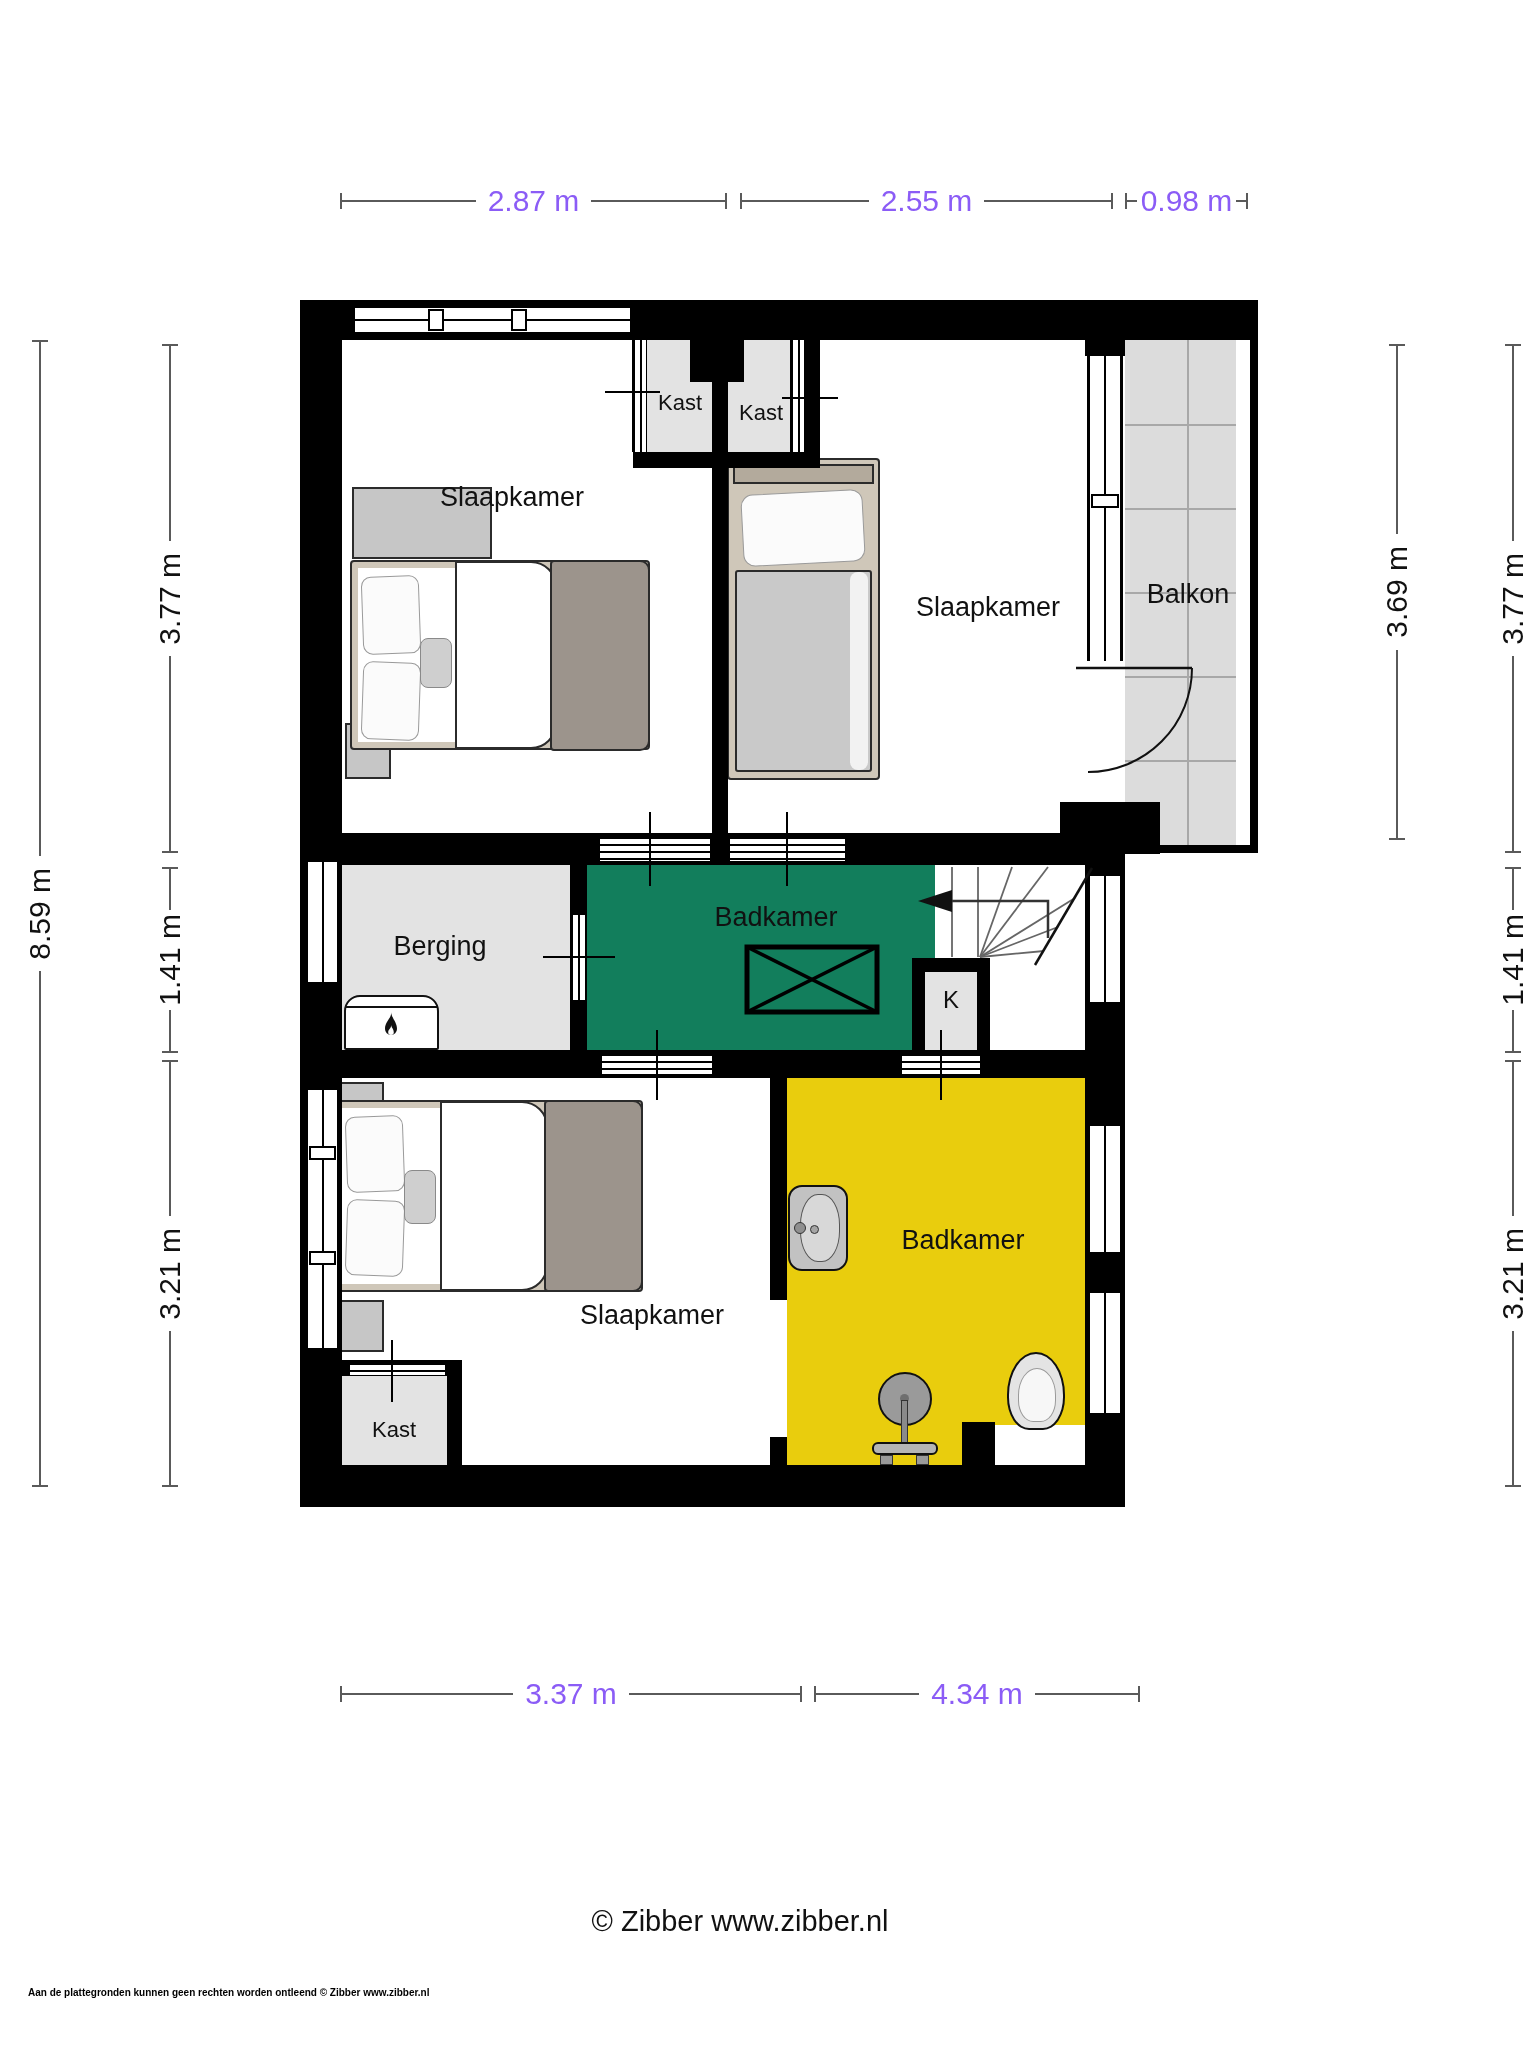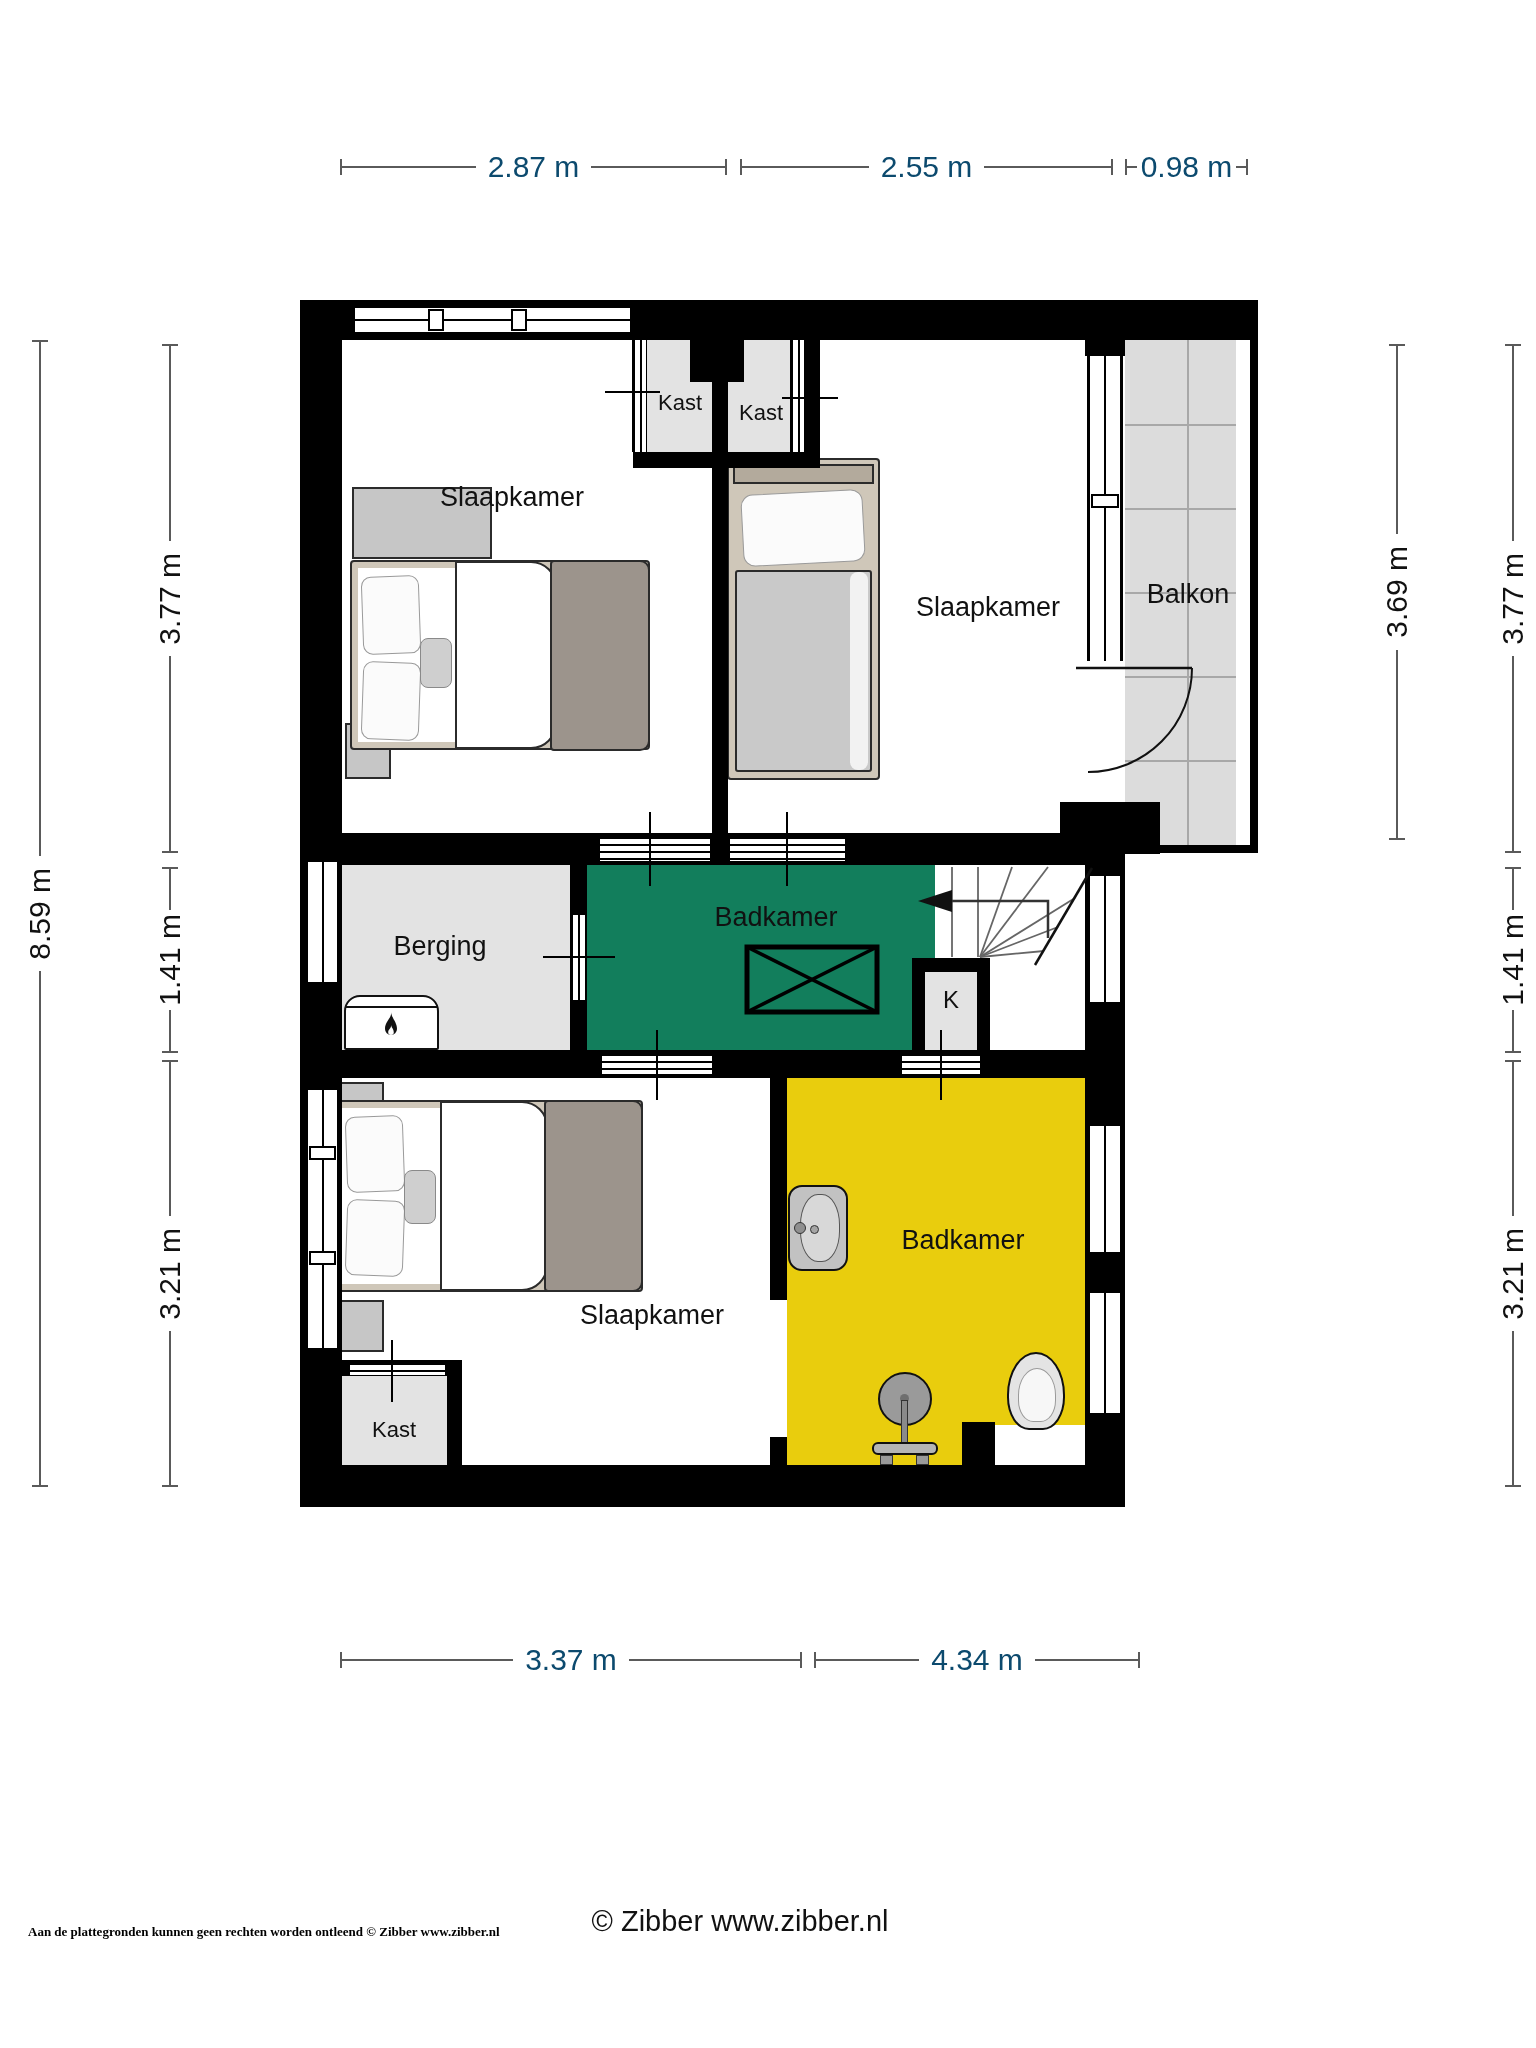--- a/index.html
+++ b/index.html
@@ -9,30 +9,30 @@
   .room{position:absolute;}
   .wall{position:absolute;background:#000;}
   .furn{position:absolute;border:2px solid #2b2b2b;box-sizing:border-box;}
   .label{position:absolute;transform:translate(-50%,-50%);font-size:27px;color:#111;white-space:nowrap;}
   .win-h{position:absolute;box-sizing:border-box;background:#fff linear-gradient(#000,#000) center/100% 2px no-repeat;border-top:3px solid #000;border-bottom:3px solid #000;}
   .win-v{position:absolute;box-sizing:border-box;background:#fff linear-gradient(#000,#000) center/2px 100% no-repeat;border-left:3px solid #000;border-right:3px solid #000;}
   .door-h{position:absolute;background:repeating-linear-gradient(to bottom,#000 0 2px,#fff 2px 7px);border-top:1px solid #000;border-bottom:1px solid #000;box-sizing:border-box;}
   .door-v{position:absolute;background:repeating-linear-gradient(to right,#000 0 2px,#fff 2px 7px);border-left:1px solid #000;border-right:1px solid #000;box-sizing:border-box;}
   .tickline{position:absolute;background:#000;}
   .mull{position:absolute;background:#fff;border:2px solid #000;box-sizing:border-box;}
-  .dim-h{position:absolute;display:flex;align-items:center;color:#0c4a6e;}
+  .dim-h{position:absolute;display:flex;align-items:center;color:#8b5cf6;margin-top:34px;}
   .dim-h .ln{flex:1;height:2px;background:#5a5a5a;}
   .dim-h .tk{width:2px;height:16px;background:#5a5a5a;}
   .dim-h span{padding:0 12px;font-size:30px;white-space:nowrap;}
   .dim-v{position:absolute;display:flex;flex-direction:column;align-items:center;color:#111;}
   .dim-v .ln{flex:1;width:2px;background:#5a5a5a;}
   .dim-v .tk{height:2px;width:16px;background:#5a5a5a;}
   .dim-v span{padding:12px 0;font-size:30px;white-space:nowrap;writing-mode:vertical-rl;transform:rotate(180deg);}
   .footer{position:absolute;left:740px;transform:translateX(-50%);font-size:29px;color:#111;white-space:nowrap;}
-  .fineprint{position:absolute;left:28px;top:1924px;font-size:13px;font-weight:bold;color:#000;white-space:nowrap;font-family:Liberation Serif, serif;}
+  .fineprint{position:absolute;left:28px;top:1987px;font-size:10px;font-weight:bold;color:#000;white-space:nowrap;}
   .gridline{position:absolute;background:#a8a8a8;}
   svg.overlay{position:absolute;left:0;top:0;pointer-events:none;}
 </style>
 </head>
 <body>
 
 <div class="canvas">
 
   <div class="room" style="left: 342px; top: 865px; width: 228px; height: 185px; background-color: rgb(227, 227, 227);"></div>
   <div class="room" style="left: 587px; top: 865px; width: 348px; height: 185px; background-color: rgb(18, 126, 92);"></div>

